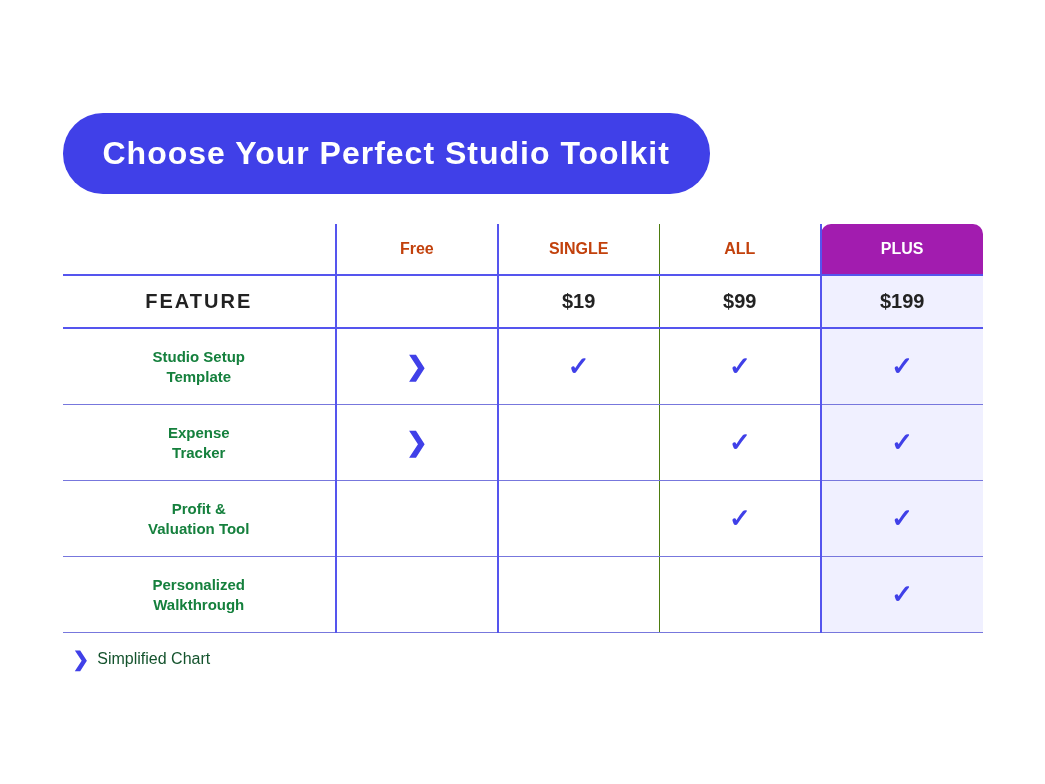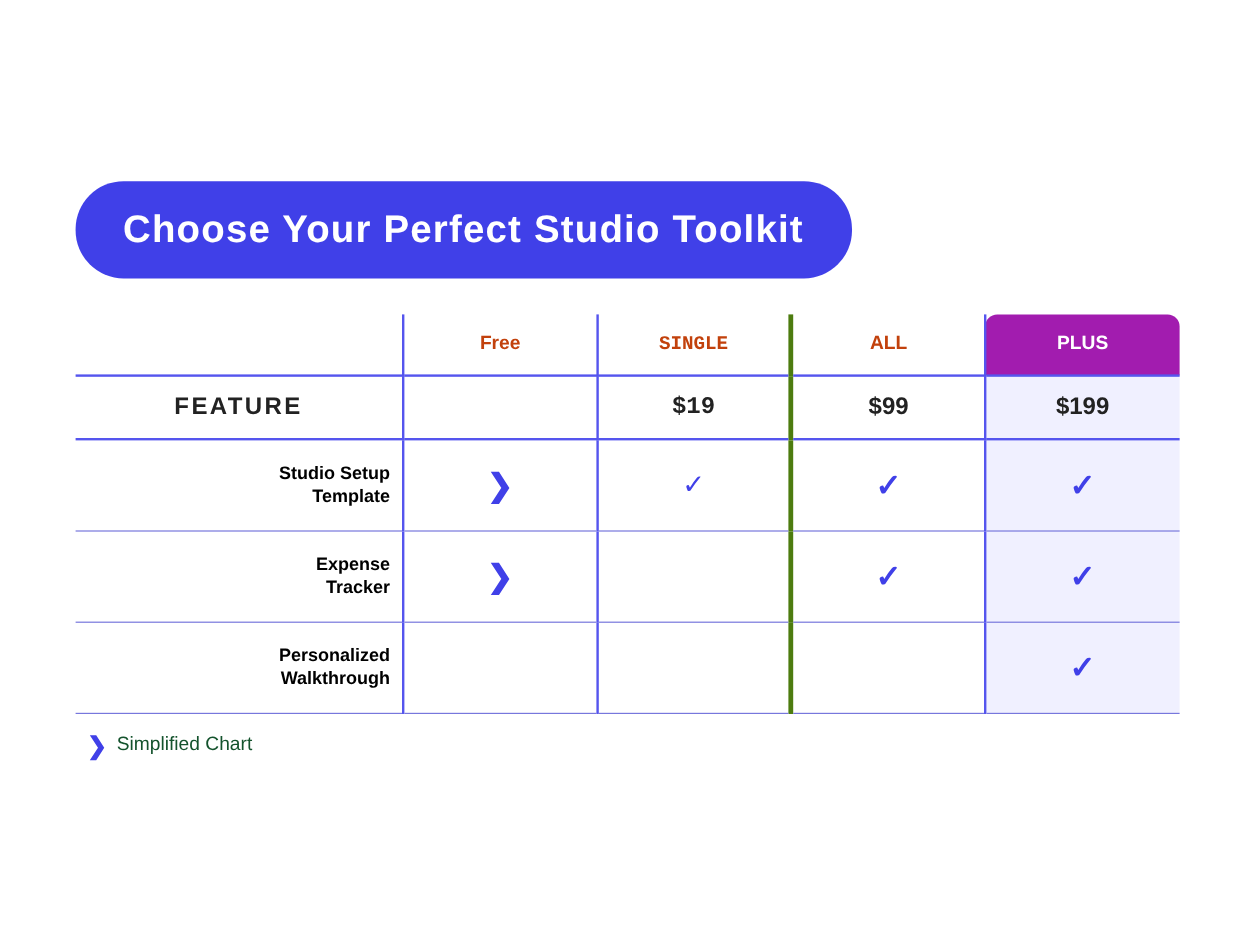--- a/index.html
+++ b/index.html
@@ -97,22 +97,22 @@
     
     .feature-row td {
       padding: 18px 10px;
       text-align: center;
       border-bottom: 1.5px solid #7777dd;
     }
 
     .feature-row td.feature-name {
       font-size: 15px;
       font-weight: 900;
-      color: #000000;
-      text-align: right;
+      color: #15803d;
+      text-align: center;
       line-height: 1.3;
     }
 
     .feature-row td.plus-col {
       background: #f0f0ff;
     }
 
     .checkmark {
       color: #4040e8;
       font-size: 26px;
@@ -130,23 +130,22 @@
       border-right: 2px solid #5555ee;
       width: 220px;
     }
 
     td.free-col, th.free-col {
       border-right: 2px solid #5555ee;
       width: 130px;
     }
 
     td.single-col, th.single-col {
-      border-right: 4px solid #4d7c0f;
-      width: 130px;
-      font-family: Liberation Mono, monospace;
+      border-right: 1px solid #4d7c0f;
+      width: 130px;
     }
 
     td.all-col, th.all-col {
       border-right: 2px solid #5555ee;
       width: 130px;
     }
 
     td.plus-col, th.plus-col {
       width: 130px;
     }
@@ -206,20 +205,27 @@
             <td class="plus-col plus-col"><span class="checkmark">✓</span></td>
           </tr>
           <tr class="feature-row">
             <td class="feature-name">Expense<br>Tracker</td>
             <td class="free-col"><span class="partial">❯</span></td>
             <td class="single-col"></td>
             <td class="all-col"><span class="checkmark">✓</span></td>
             <td class="plus-col plus-col"><span class="checkmark">✓</span></td>
           </tr>
           <tr class="feature-row">
+            <td class="feature-name">Profit &amp;<br>Valuation Tool</td>
+            <td class="free-col"></td>
+            <td class="single-col"></td>
+            <td class="all-col"><span class="checkmark">✓</span></td>
+            <td class="plus-col plus-col"><span class="checkmark">✓</span></td>
+          </tr>
+          <tr class="feature-row">
             <td class="feature-name">Personalized<br>Walkthrough</td>
             <td class="free-col"></td>
             <td class="single-col"></td>
             <td class="all-col"></td>
             <td class="plus-col plus-col"><span class="checkmark">✓</span></td>
           </tr>
         </tbody>
     </table>
   </div>
 

